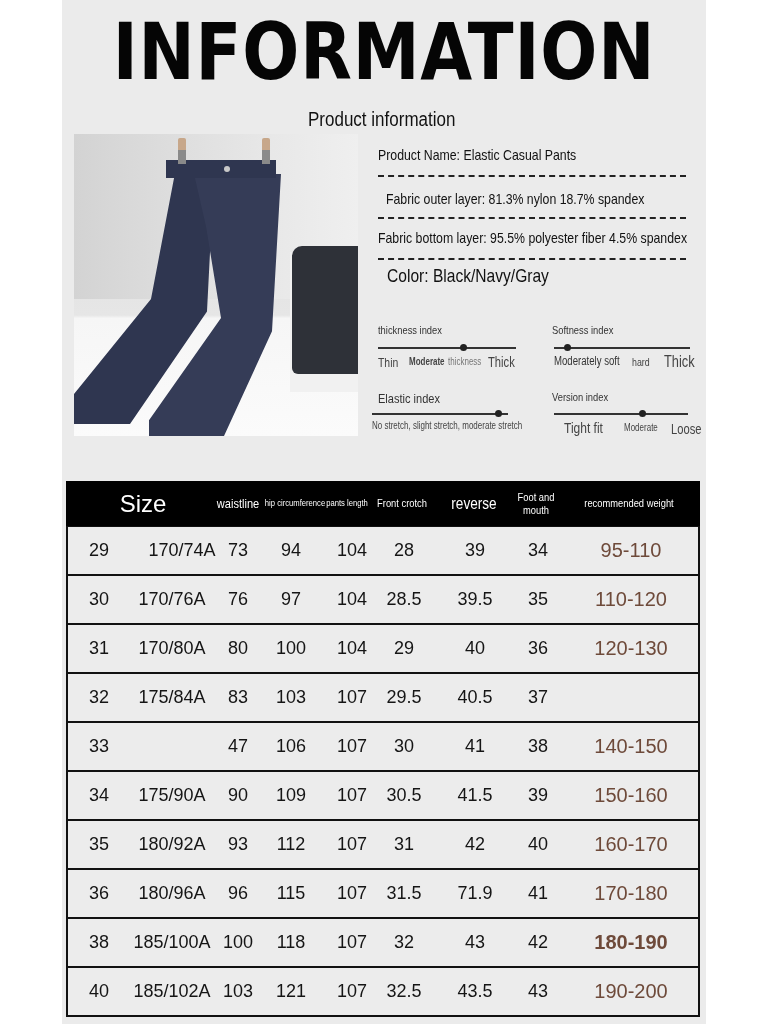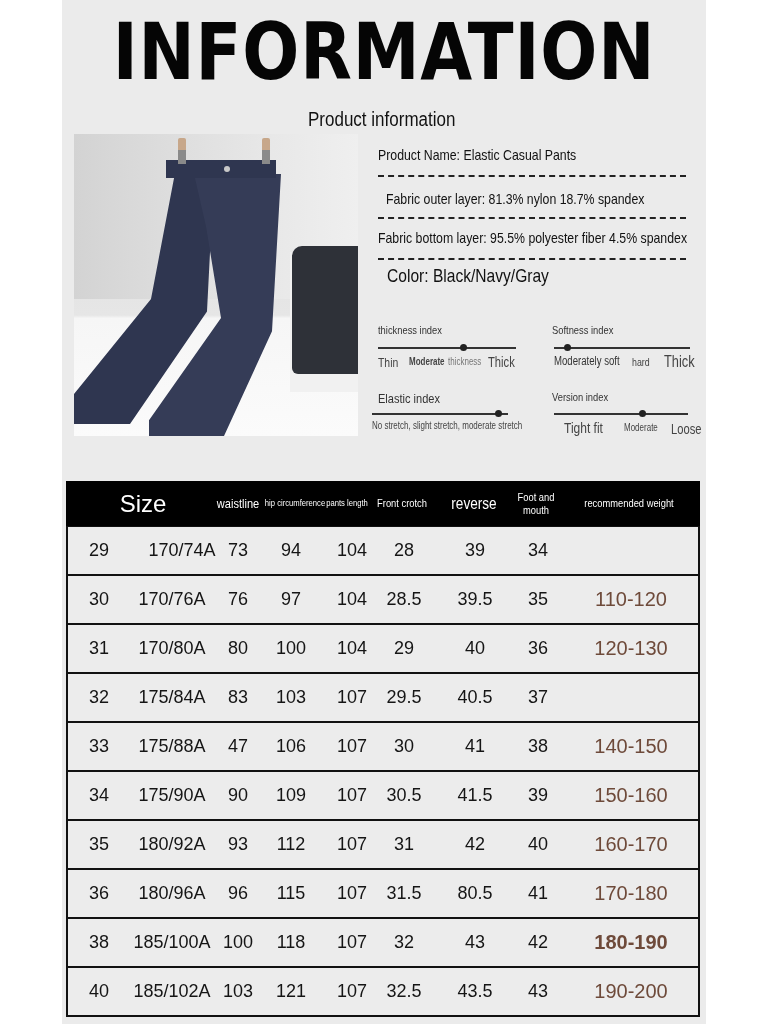--- a/index.html
+++ b/index.html
@@ -126,20 +126,21 @@
     <div id="rows">
         <div class="trow" style="top: 45px;">
           <div class="td" style="left: 14px; width: 34px;">29</div>
           <div class="td" style="left: 72px; width: 84px;">170/74A</div>
           <div class="td" style="left: 150px; width: 40px;">73</div>
           <div class="td" style="left: 198px; width: 50px;">94</div>
           <div class="td" style="left: 258px; width: 52px;">104</div>
           <div class="td" style="left: 306px; width: 60px;">28</div>
           <div class="td" style="left: 376px; width: 62px;">39</div>
           <div class="td" style="left: 448px; width: 44px;">34</div>
+          <div class="td w" style="left: 508px; width: 110px;">95-110</div>
         </div>
         <div class="trow" style="top: 94px;">
           <div class="td" style="left: 14px; width: 34px;">30</div>
           <div class="td" style="left: 62px; width: 84px;">170/76A</div>
           <div class="td" style="left: 150px; width: 40px;">76</div>
           <div class="td" style="left: 198px; width: 50px;">97</div>
           <div class="td" style="left: 258px; width: 52px;">104</div>
           <div class="td" style="left: 306px; width: 60px;">28.5</div>
           <div class="td" style="left: 376px; width: 62px;">39.5</div>
           <div class="td" style="left: 448px; width: 44px;">35</div>
@@ -161,21 +162,20 @@
           <div class="td" style="left: 62px; width: 84px;">175/84A</div>
           <div class="td" style="left: 150px; width: 40px;">83</div>
           <div class="td" style="left: 198px; width: 50px;">103</div>
           <div class="td" style="left: 258px; width: 52px;">107</div>
           <div class="td" style="left: 306px; width: 60px;">29.5</div>
           <div class="td" style="left: 376px; width: 62px;">40.5</div>
           <div class="td" style="left: 448px; width: 44px;">37</div>
         </div>
         <div class="trow" style="top: 241px;">
           <div class="td" style="left: 14px; width: 34px;">33</div>
-          <div class="td" style="left: 62px; width: 84px;">175/88A</div>
           <div class="td" style="left: 150px; width: 40px;">47</div>
           <div class="td" style="left: 198px; width: 50px;">106</div>
           <div class="td" style="left: 258px; width: 52px;">107</div>
           <div class="td" style="left: 306px; width: 60px;">30</div>
           <div class="td" style="left: 376px; width: 62px;">41</div>
           <div class="td" style="left: 448px; width: 44px;">38</div>
           <div class="td w" style="left: 508px; width: 110px;">140-150</div>
         </div>
         <div class="trow" style="top: 290px;">
           <div class="td" style="left: 14px; width: 34px;">34</div>
@@ -199,21 +199,21 @@
           <div class="td" style="left: 448px; width: 44px;">40</div>
           <div class="td w" style="left: 508px; width: 110px;">160-170</div>
         </div>
         <div class="trow" style="top: 388px;">
           <div class="td" style="left: 14px; width: 34px;">36</div>
           <div class="td" style="left: 62px; width: 84px;">180/96A</div>
           <div class="td" style="left: 150px; width: 40px;">96</div>
           <div class="td" style="left: 198px; width: 50px;">115</div>
           <div class="td" style="left: 258px; width: 52px;">107</div>
           <div class="td" style="left: 306px; width: 60px;">31.5</div>
-          <div class="td" style="left: 376px; width: 62px;">80.5</div>
+          <div class="td" style="left: 376px; width: 62px;">71.9</div>
           <div class="td" style="left: 448px; width: 44px;">41</div>
           <div class="td w" style="left: 508px; width: 110px;">170-180</div>
         </div>
         <div class="trow" style="top: 437px;">
           <div class="td" style="left: 14px; width: 34px;">38</div>
           <div class="td" style="left: 62px; width: 84px;">185/100A</div>
           <div class="td" style="left: 150px; width: 40px;">100</div>
           <div class="td" style="left: 198px; width: 50px;">118</div>
           <div class="td" style="left: 258px; width: 52px;">107</div>
           <div class="td" style="left: 306px; width: 60px;">32</div>

